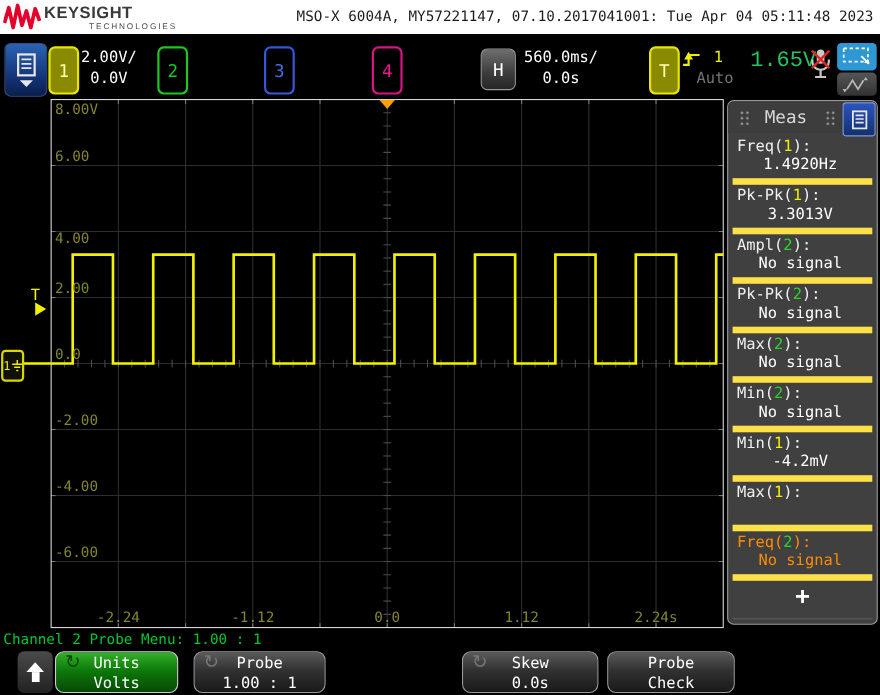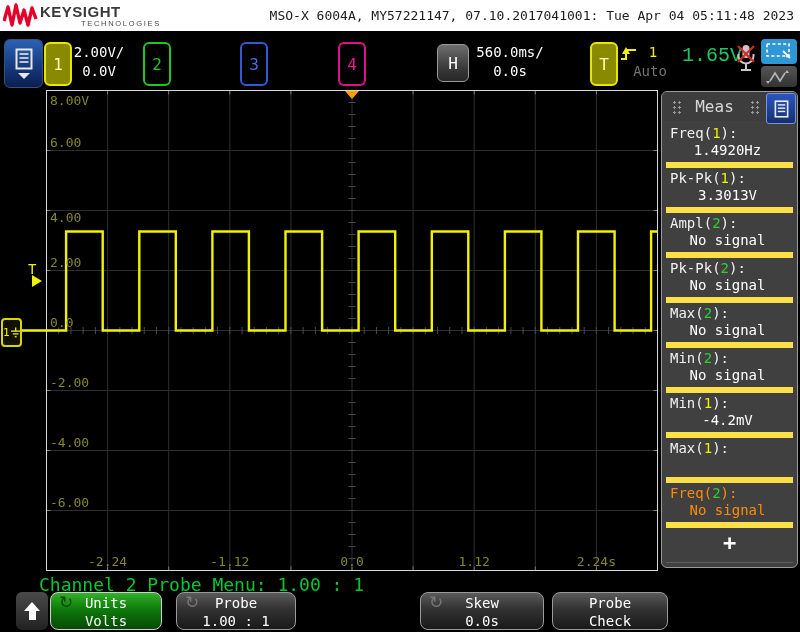--- a/index.html
+++ b/index.html
@@ -74,21 +74,21 @@
   #meas-rows{position:absolute;left:0;top:31px;width:100%;}
   .meas-row{height:39px;border-bottom:6px solid #fde047;margin:0 4px;}
   .meas-label{padding:2px 0 0 4px;font-size:14px;color:#f0f0f0;}
   .meas-value{text-align:center;padding:1px 4px 0 0;font-size:14px;color:#fff;}
   .meas-row.selected .meas-label span:not(.meas-ch),
   .meas-row.selected .meas-value{color:#ff8c00;}
   #add-row{position:absolute;left:4px;top:431px;width:127px;height:39px;border-bottom:1px solid #5f5f5f;
          display:flex;align-items:center;justify-content:center;color:#fff;font-size:22px;font-weight:bold;}
   
   #footer{position:absolute;left:0;top:572px;width:800px;height:60px;background:#000;}
-  #probe-menu-title{position:absolute;left:3px;top:2px;font-size:18px;color:#00c832;margin-left:36px;}
+  #probe-menu-title{position:absolute;left:3px;top:2px;font-size:13px;color:#00c832;}
   .soft-btn{position:absolute;top:20px;height:38px;border-radius:8px;box-sizing:border-box;
          background:linear-gradient(180deg,#5a5a5a,#323232 45%,#191919);border:1px solid #9a9a9a;
          color:#fff;text-align:center;font-size:14px;line-height:18px;padding-top:1px;}
   .soft-btn.green{background:linear-gradient(180deg,#34b02c,#0e7a0a 45%,#064a05);border-color:#cfcfcf;}
   .refresh-ico{position:absolute;left:8px;top:0px;font-family:"DejaVu Sans",sans-serif;
          font-size:17px;color:#777;}
   .soft-btn.green .refresh-ico{color:#0a4a08;}
   #btn-up{position:absolute;left:16px;top:20px;width:32px;height:38px;border-radius:6px;
          background:linear-gradient(180deg,#4a4a4a,#222);display:flex;flex-direction:column;
          align-items:center;justify-content:center;}

